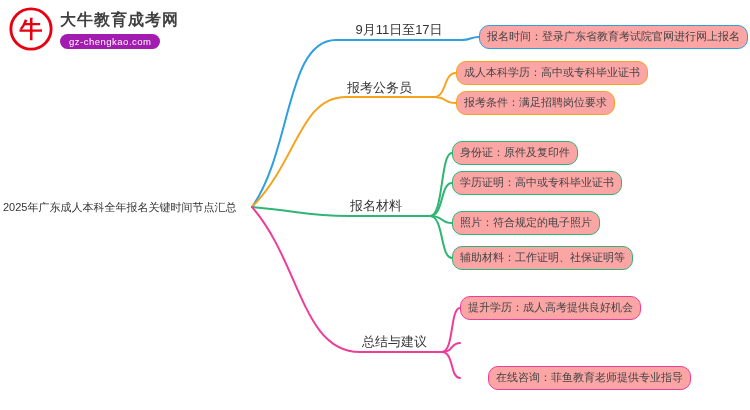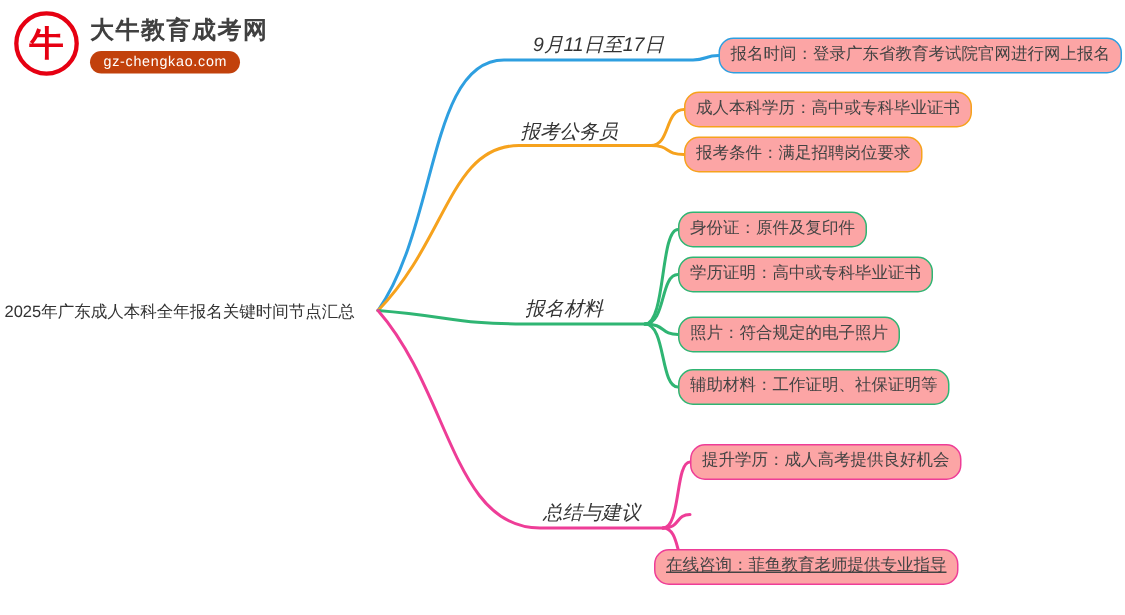--- a/index.html
+++ b/index.html
@@ -14,39 +14,39 @@
   .p-blue{stroke:#2e9fe0;}
   .p-orange{stroke:#f6a21d;}
   .p-green{stroke:#2fb573;}
   .p-pink{stroke:#ee3d97;}
 
   .central{
     position:absolute;left:3px;top:200px;z-index:1;
     font-size:11px;color:#333;white-space:nowrap;letter-spacing:0;
   }
   .blabel{
-    position:absolute;z-index:1;font-size:13px;color:#333;white-space:nowrap;font-style:italic;
+    position:absolute;z-index:1;font-size:13px;color:#333;white-space:nowrap;
   }
   .node{
     position:absolute;z-index:1;background:#fca5a5;
     border:1.5px solid #999;border-radius:10px;
     padding:4px 7px;font-size:11px;color:#444;
     white-space:nowrap;line-height:1.25;
   }
   .n-blue{border-color:#2e9fe0;}
   .n-orange{border-color:#f6a21d;}
   .n-green{border-color:#2fb573;}
   .n-pink{border-color:#ee3d97;}
 
   .logo{position:absolute;left:8px;top:6px;z-index:2;display:flex;align-items:flex-start;}
   .logo-icon{width:46px;height:46px;flex:0 0 auto;}
   .logo-txt{margin-left:6px;padding-top:4px;}
   .site-name{font-size:16px;font-weight:bold;color:#404040;letter-spacing:1px;}
   .site-url{
-    display:inline-block;margin-top:3px;background:#c2410c;color:#fff;
+    display:inline-block;margin-top:3px;background:#a21caf;color:#fff;
     font-size:9.5px;padding:2px 9px;border-radius:9px;letter-spacing:.5px;
   }
 </style>
 </head>
 <body>
 
 <div class="canvas">
 
   <svg class="links" width="750" height="410" viewBox="0 0 750 410">
 
@@ -89,15 +89,15 @@
   <div class="node n-orange" style="left:456px;top:91px;">报考条件：满足招聘岗位要求</div>
 
   <div class="blabel" style="left:350px;top:197px;">报名材料</div>
   <div class="node n-green" style="left:452px;top:171px;">学历证明：高中或专科毕业证书</div>
   <div class="node n-green" style="left:452px;top:141px;">身份证：原件及复印件</div>
   <div class="node n-green" style="left:452px;top:211px;">照片：符合规定的电子照片</div>
   <div class="node n-green" style="left:452px;top:246px;">辅助材料：工作证明、社保证明等</div>
 
   <div class="blabel" style="left:362px;top:333px;">总结与建议</div>
   <div class="node n-pink" style="left:460px;top:296px;">提升学历：成人高考提供良好机会</div>
-  <div class="node n-pink" style="left:436px;top:366px;text-decoration:underline;">在线咨询：菲鱼教育老师提供专业指导</div>
+  <div class="node n-pink" style="left:488px;top:366px;">在线咨询：菲鱼教育老师提供专业指导</div>
 
 </div>
 
 </body></html>

